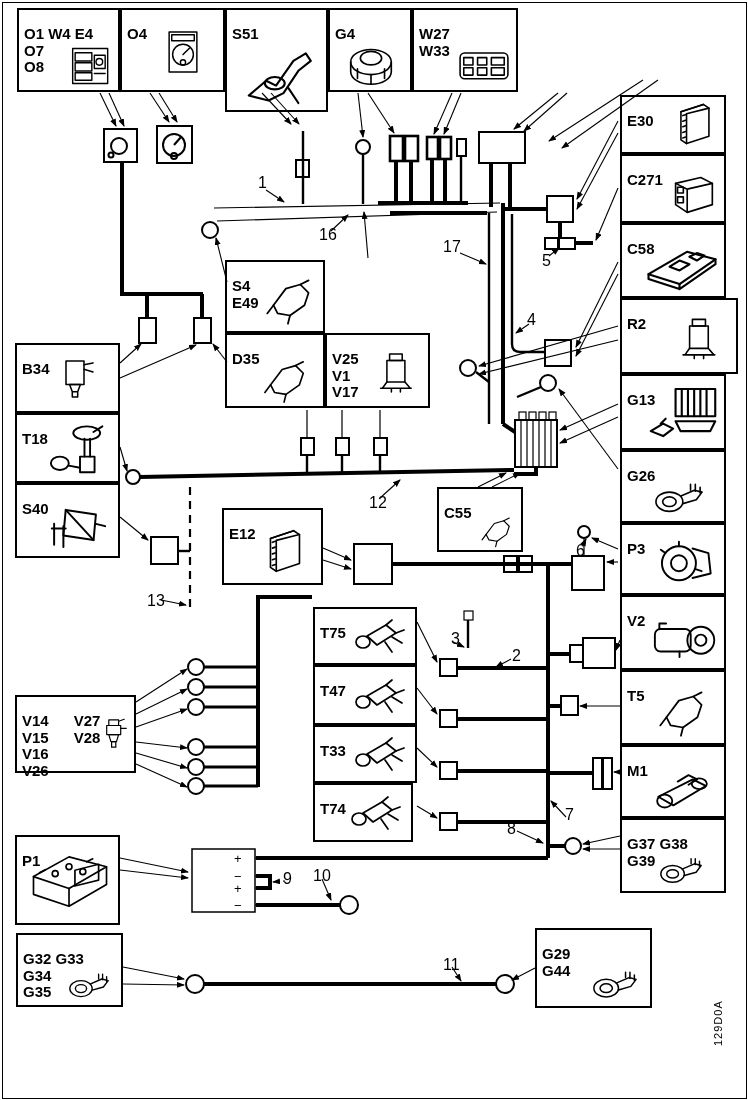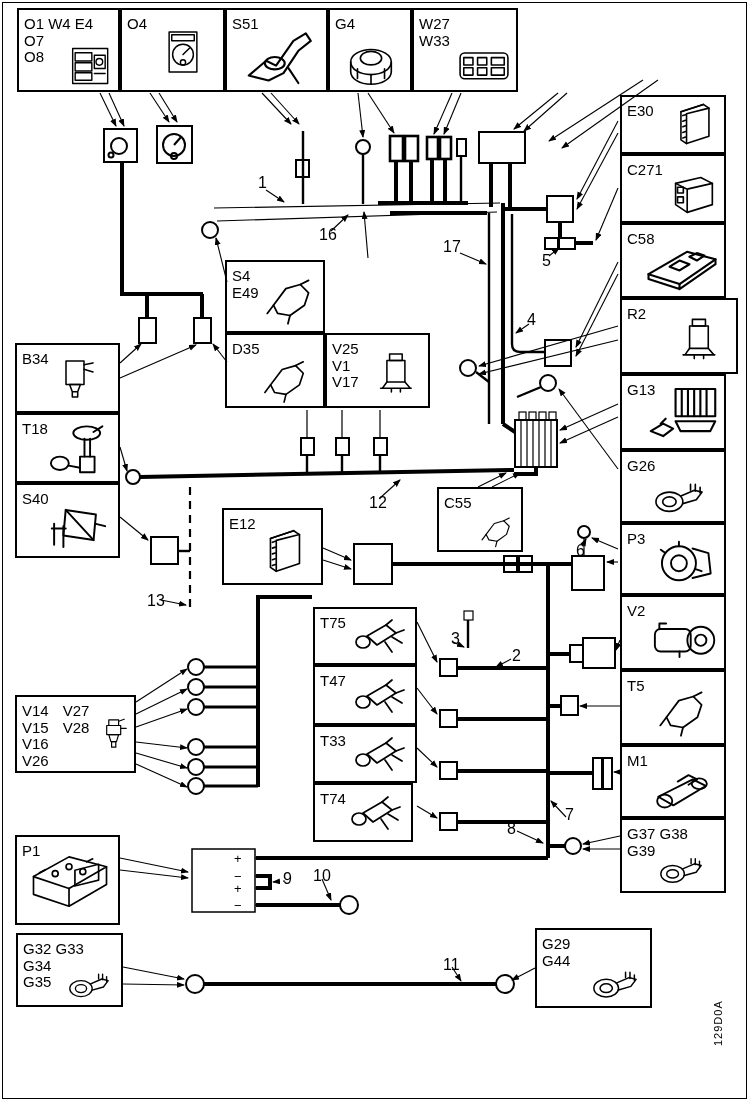--- a/index.html
+++ b/index.html
@@ -1,22 +1,22 @@
 <!DOCTYPE html>
 <html><head>
 <meta charset="utf-8">
 <style>
   html,body{margin:0;padding:0;background:#888;}
   .stage{position:relative;width:748px;height:1100px;background:#fff;overflow:hidden;
          font-family:"Liberation Sans",sans-serif;}
   .frame{position:absolute;left:2px;top:2px;width:743px;height:1095px;border:1px solid #000;}
   .box{position:absolute;border:2px solid #000;background:#fff;box-sizing:border-box;z-index:1;}
-  .box-label{display:block;position:absolute;top:6px;left:5px;font-size:15px;line-height:1.1;
-             color:#000;white-space:pre-line;z-index:2;}
-  .cols{display:flex;gap:14px;justify-content:center;}
+  .box-label{display:block;position:absolute;top:16px;left:5px;font-size:15px;line-height:1.1;
+             color:#000;white-space:pre-line;z-index:2;font-weight:bold;}
+  .cols{display:flex;gap:25px;justify-content:center;}
   .illus{position:absolute;right:2px;bottom:2px;width:58px;height:48px;stroke:#000;fill:none;
          stroke-width:1.7;stroke-linejoin:round;stroke-linecap:round;}
   .overlay{position:absolute;left:0;top:0;z-index:3;pointer-events:none;}
   .overlay text{font-family:"Liberation Sans",sans-serif;font-size:16px;fill:#000;}
   .overlay text.bt{font-size:13px;}
   .overlay text.fc{font-size:11px;letter-spacing:1px;}
   .thick{stroke:#000;stroke-width:4;fill:none;}
   .med{stroke:#000;stroke-width:2.4;fill:none;}
   .thin{stroke:#000;stroke-width:1.2;fill:none;}
   .sym{stroke:#000;stroke-width:2;fill:none;}
@@ -172,21 +172,21 @@
     <svg class="illus" style="width:50px;height:44px">
         <use href="#i-fusepanel"></use>
       </svg>
   </div>
   <div class="box" style="left:120px;top:8px;width:105px;height:84px">
     <span class="box-label">O4</span>
     <svg class="illus" style="right:14px;width:52px;height:72px">
         <use href="#i-gauge"></use>
       </svg>
   </div>
-  <div class="box" style="left:225px;top:8px;width:103px;height:84px">
+  <div class="box" style="left:225px;top:8px;width:103px;height:104px">
     <span class="box-label">S51</span>
     <svg class="illus" style="width:86px;height:62px">
         <use href="#i-switchlever"></use>
       </svg>
   </div>
   <div class="box" style="left:328px;top:8px;width:84px;height:84px">
     <span class="box-label">G4</span>
     <svg class="illus" style="right:10px;width:58px;height:50px">
         <use href="#i-roundconn"></use>
       </svg>

